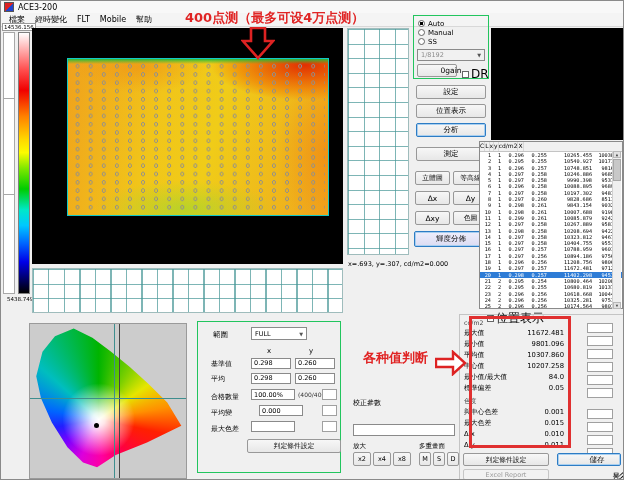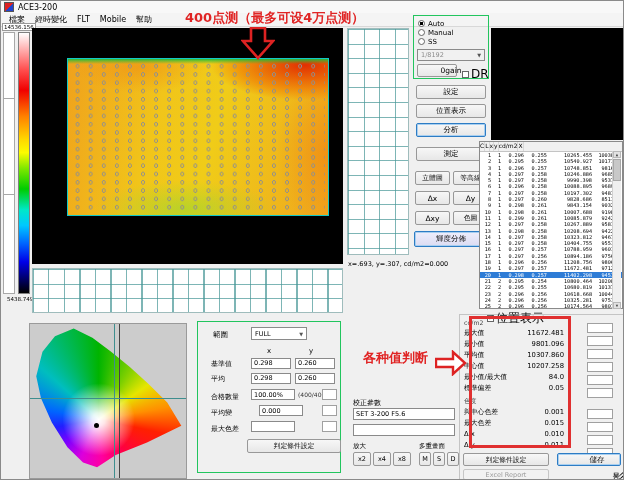--- a/index.html
+++ b/index.html
@@ -557,21 +557,20 @@
   <div class="jbox" style="left:321px;top:388px;width:15px;height:11px;"></div>
   <div class="lbl" style="left:210px;top:407px;">平均變</div>
   <div class="field" style="left:250px;top:404px;width:44px;height:11px;margin-left:8px;">0.000</div>
   <div class="jbox" style="left:321px;top:404px;width:15px;height:11px;"></div>
   <div class="lbl" style="left:210px;top:423px;">最大色差</div>
   <div class="field" style="left:250px;top:420px;width:44px;height:11px;"></div>
   <div class="jbox" style="left:321px;top:420px;width:15px;height:11px;"></div>
   <div class="btn" style="left:246px;top:438px;width:94px;height:14px;font-size:6.8px;">判定條件設定</div>
 
   <div class="lbl" style="left:352px;top:397px;">校正參數</div>
-  <div class="field" style="left:352px;top:407px;width:102px;height:12px;">SET 3-200 F5.6</div>
   <div class="field" style="left:352px;top:423px;width:102px;height:12px;"></div>
   <div class="lbl" style="left:352px;top:441px;font-size:6.5px;">放大</div>
   <div class="abs" style="left:352px;top:451px;display:flex;gap:2px;">
 
   <div class="btn" style="position:relative;width:18px;height:14px;font-size:6.5px;">x2</div>
       <div class="btn" style="position:relative;width:18px;height:14px;font-size:6.5px;">x4</div>
       <div class="btn" style="position:relative;width:18px;height:14px;font-size:6.5px;">x8</div>
     </div>
   <div class="lbl" style="left:418px;top:441px;font-size:6.5px;">多重畫面</div>
   <div class="abs" style="left:418px;top:451px;display:flex;gap:2px;">

